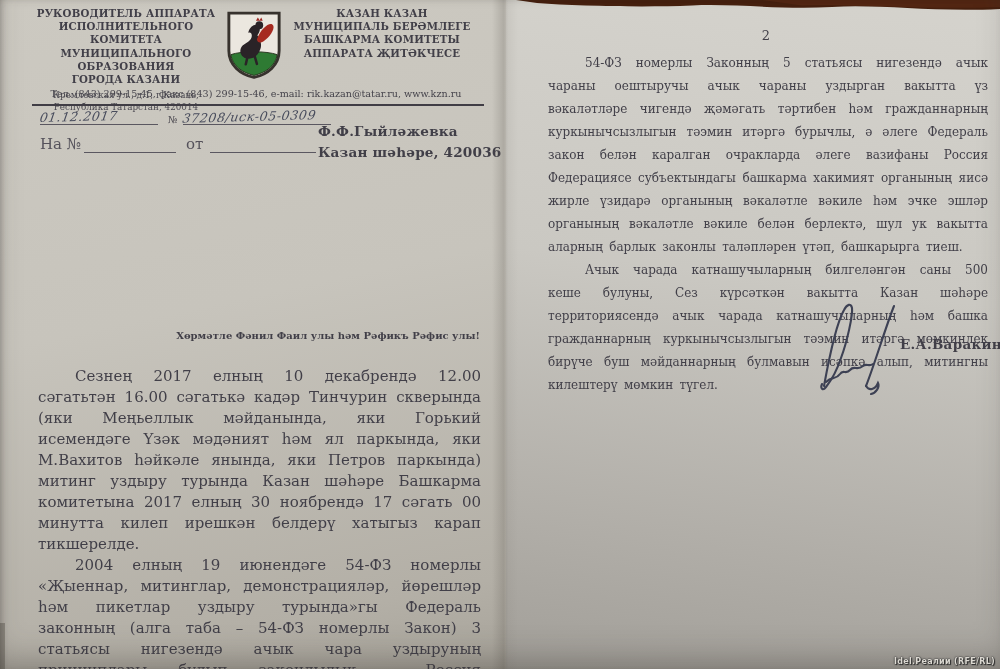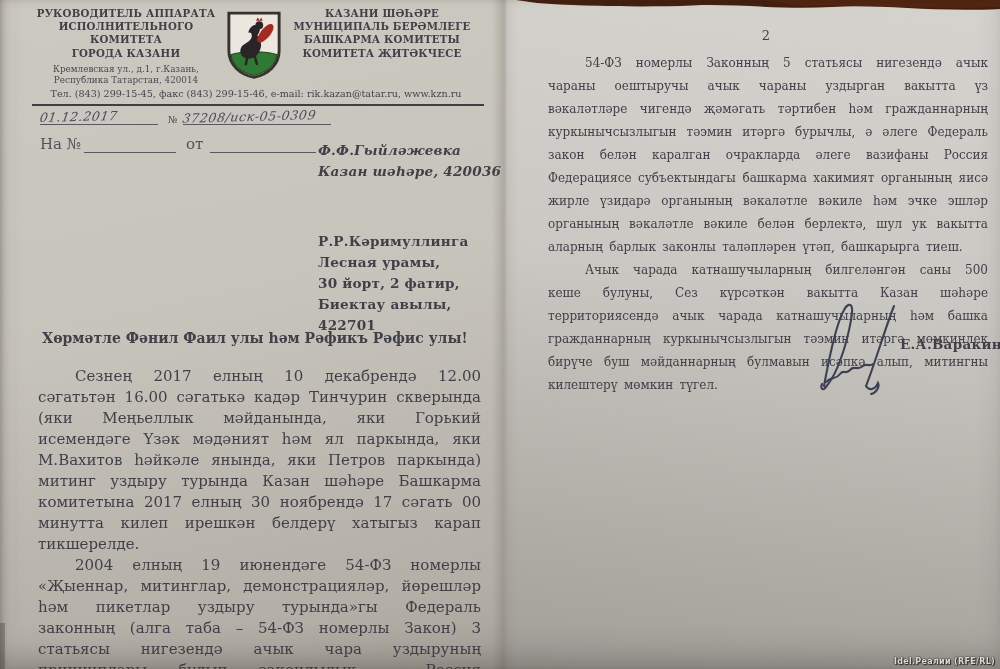--- a/index.html
+++ b/index.html
@@ -52,24 +52,24 @@
     transform:skewX(-10deg) rotate(-1.6deg);letter-spacing:0.6px;white-space:nowrap;
   }
   .num-label{font-size:10px;margin-left:10px;color:#45434b;}
   .naline{position:absolute;left:40px;top:135px;font-size:15px;color:#55525b;}
   .u-reply{width:92px;}
   .u-replydate{width:106px;margin-left:4px;}
   .naline .lbl{margin-right:3px;}
   .naline .lbl2{margin-left:10px;}
   
   .recipient{position:absolute;left:318px;font-weight:bold;font-size:13.6px;line-height:21px;letter-spacing:0.2px;}
-  .recipient-1{top:140px;font-style:italic;}
+  .recipient-1{top:121px;}
   .recipient-2{top:231px;}
   
-  .salutation{position:absolute;left:30px;top:330px;width:450px;text-align:center;font-weight:bold;font-size:14px;}
+  .salutation{position:absolute;left:30px;top:330px;width:450px;text-align:right;font-weight:bold;font-size:10px;}
   .body1{position:absolute;left:38px;top:366px;width:443px;}
   .body1 p{margin:0;text-align:justify;text-indent:37px;font-size:15px;line-height:21px;word-spacing:2.5px;}
   
   .pagenum{position:absolute;left:40px;top:28px;width:440px;text-align:center;font-size:13px;}
   .body2{position:absolute;left:42px;top:52px;width:440px;}
   .body2 p{margin:0;text-align:justify;text-indent:37px;font-size:12px;line-height:23px;word-spacing:2.5px;}
   .sig-svg{position:absolute;left:304px;top:298px;}
   .signer{position:absolute;left:394px;top:336px;font-weight:bold;font-size:13.5px;letter-spacing:0.3px;}
   
   .watermark{
@@ -82,69 +82,64 @@
 </style>
 </head>
 <body>
 
 <div class="page page-left">
 
   <div class="hdr">
     <div class="hdr-col hdr-col-l">
       <div class="org-line">РУКОВОДИТЕЛЬ АППАРАТА</div>
       <div class="org-line">ИСПОЛНИТЕЛЬНОГО КОМИТЕТА</div>
+      <div class="org-line">МУНИЦИПАЛЬНОГО ОБРАЗОВАНИЯ</div>
       <div class="org-line">ГОРОДА КАЗАНИ</div>
       <div class="addr-block">
         <div class="addr-line">Кремлевская ул., д.1, г.Казань,</div>
         <div class="addr-line">Республика Татарстан, 420014</div>
       </div>
     </div>
 
     <div class="hdr-col hdr-col-c">
       <svg width="58" height="70" viewBox="0 0 60 72">
         <path d="M4,3 H56 V42 C56,57 44,66.5 30,69.5 C16,66.5 4,57 4,42 Z" fill="#ebe7df" stroke="#37322d" stroke-width="3"></path>
         <path d="M6,46 C17,42 43,42 54,46 C52,58 42,64.5 30,67.5 C18,64.5 8,58 6,46 Z" fill="#2e7a33" stroke="#27361f" stroke-width="1"></path>
         <path d="M23,50 C17,49 14,43 17,38 C20,34 26,33 27.5,28 C28.5,24 26,22 24,23.5 C26,15 33,13 35.5,17 C37,19.5 35.5,23 33.5,26 C36.5,30 38.5,35 36.5,40.5 C34.5,47 29,51 23,50 Z" fill="#2a2327"></path>
         <circle cx="35.5" cy="15.5" r="4" fill="#2a2327"></circle>
         <path d="M32,11 L34,7.5 L35.8,10.5 L37.5,7.5 L39,11 Z" fill="#9c2420"></path>
         <path d="M33,30 C37.5,18 47.5,11 50,16 C51.5,20 46,28 40,32 C36.5,34.5 33.5,33.5 33,30 Z" fill="#a62a20"></path>
         <path d="M23,49.5 L21.5,56 M31,48.5 L33,55.5" stroke="#2a2327" stroke-width="2.6" stroke-linecap="round"></path>
       </svg>
     </div>
 
     <div class="hdr-col hdr-col-r">
-      <div class="org-line">КАЗАНИ ШӘҺӘРЕ</div>
+      <div class="org-line">КАЗАН КАЗАН</div>
       <div class="org-line">МУНИЦИПАЛЬ БЕРӘМЛЕГЕ</div>
       <div class="org-line">БАШКАРМА КОМИТЕТЫ</div>
-      <div class="org-line">КОМИТЕТА ҖИТӘКЧЕСЕ</div>
+      <div class="org-line">АППАРАТА ҖИТӘКЧЕСЕ</div>
     </div>
   </div>
 
   <div class="contact">Тел. (843) 299-15-45, факс (843) 299-15-46, e-mail: rik.kazan@tatar.ru, www.kzn.ru</div>
   <div class="rule"></div>
 
   <div class="dateline">
     <span class="u u-date"><span class="hand">01.12.2017</span></span><span class="num-label">№</span><span class="u u-num"><span class="hand">37208/иск-05-0309</span></span>
   </div>
 
   <div class="naline">
     <span class="lbl">На №</span><span class="u u-reply"></span><span class="lbl lbl2">от</span><span class="u u-replydate"></span>
   </div>
 
   <div class="recipient recipient-1">
     <div>Ф.Ф.Гыйләжевка</div>
     <div>Казан шәһәре, 420036</div>
   </div>
 
-  <div class="recipient recipient-2">
-    <div>Р.Р.Кәримуллинга</div>
-    <div>Лесная урамы,</div>
-    <div>30 йорт, 2 фатир,</div>
-    <div>Биектау авылы, 422701</div>
-  </div>
 
   <div class="salutation">Хөрмәтле Фәнил Фаил улы һәм Рәфикъ Рәфис улы!</div>
 
   <div class="body1">
     <p>Сезнең 2017 елның 10 декабрендә 12.00 сәгатьтән 16.00 сәгатькә кадәр Тинчурин скверында (яки Меңьеллык мәйданында, яки Горький исемендәге Үзәк мәдәният һәм ял паркында, яки М.Вахитов һәйкәле янында, яки Петров паркында) митинг уздыру турында Казан шәһәре Башкарма комитетына 2017 елның 30 ноябрендә 17 сәгать 00 минутта килеп ирешкән белдерү хатыгыз карап тикшерелде.</p>
     <p>2004 елның 19 июнендәге 54-ФЗ номерлы «Җыеннар, митинглар, демонстрацияләр, йөрешләр һәм пикетлар уздыру турында»гы Федераль законның (алга таба – 54-ФЗ номерлы Закон) 3 статьясы нигезендә ачык чара уздыруның принциплары булып законлылык – Россия Федерациясе Конституциясе нигезләмәләрен, 54-ФЗ номерлы Законны, Россия Федерациясенең башка закон актларын үтәү тора.</p>
   </div>
 </div>
 
 <div class="page page-right">

